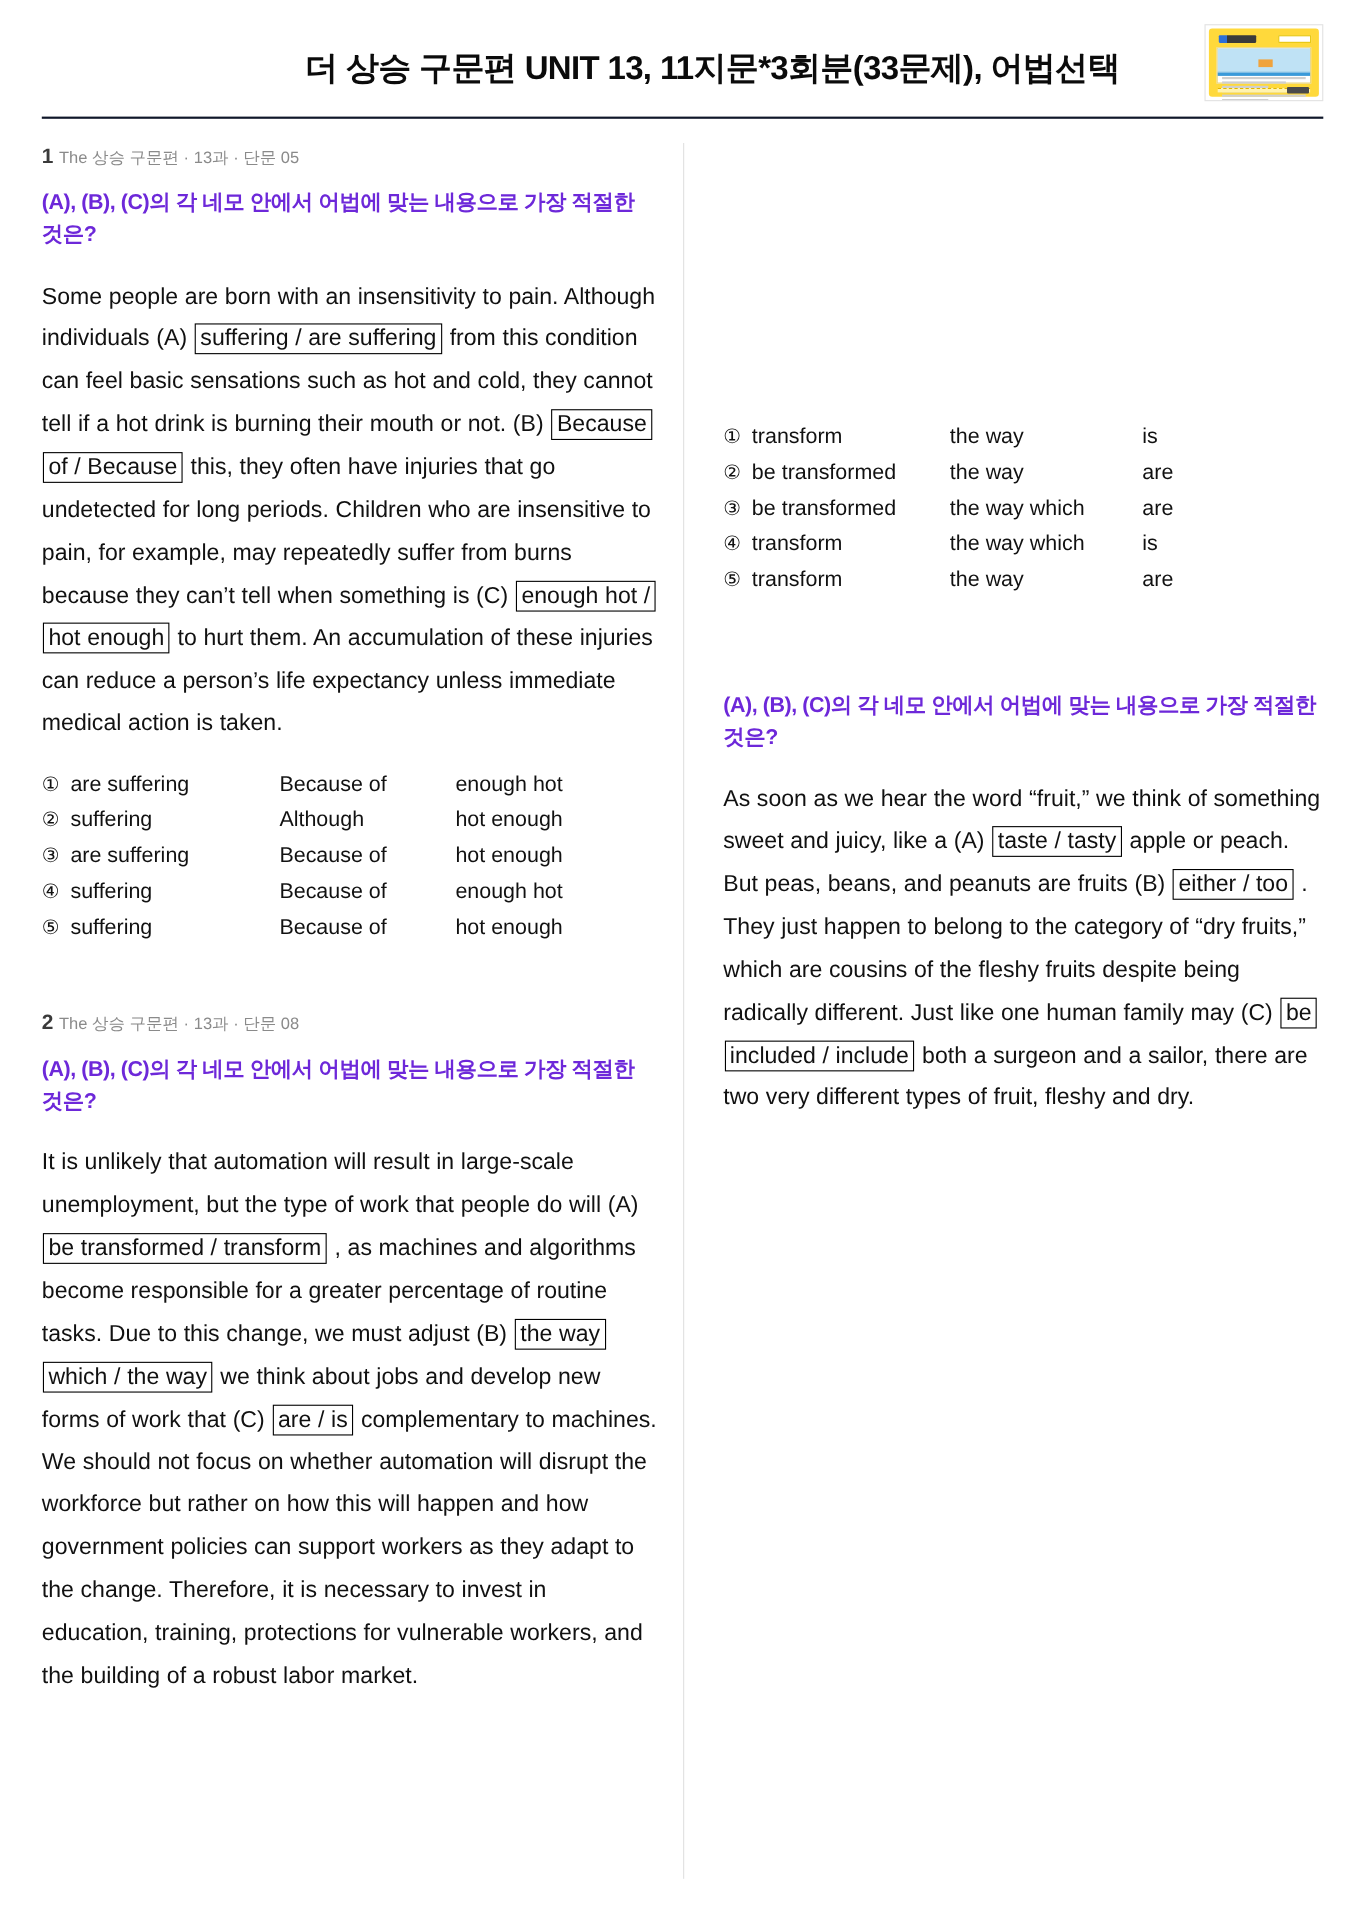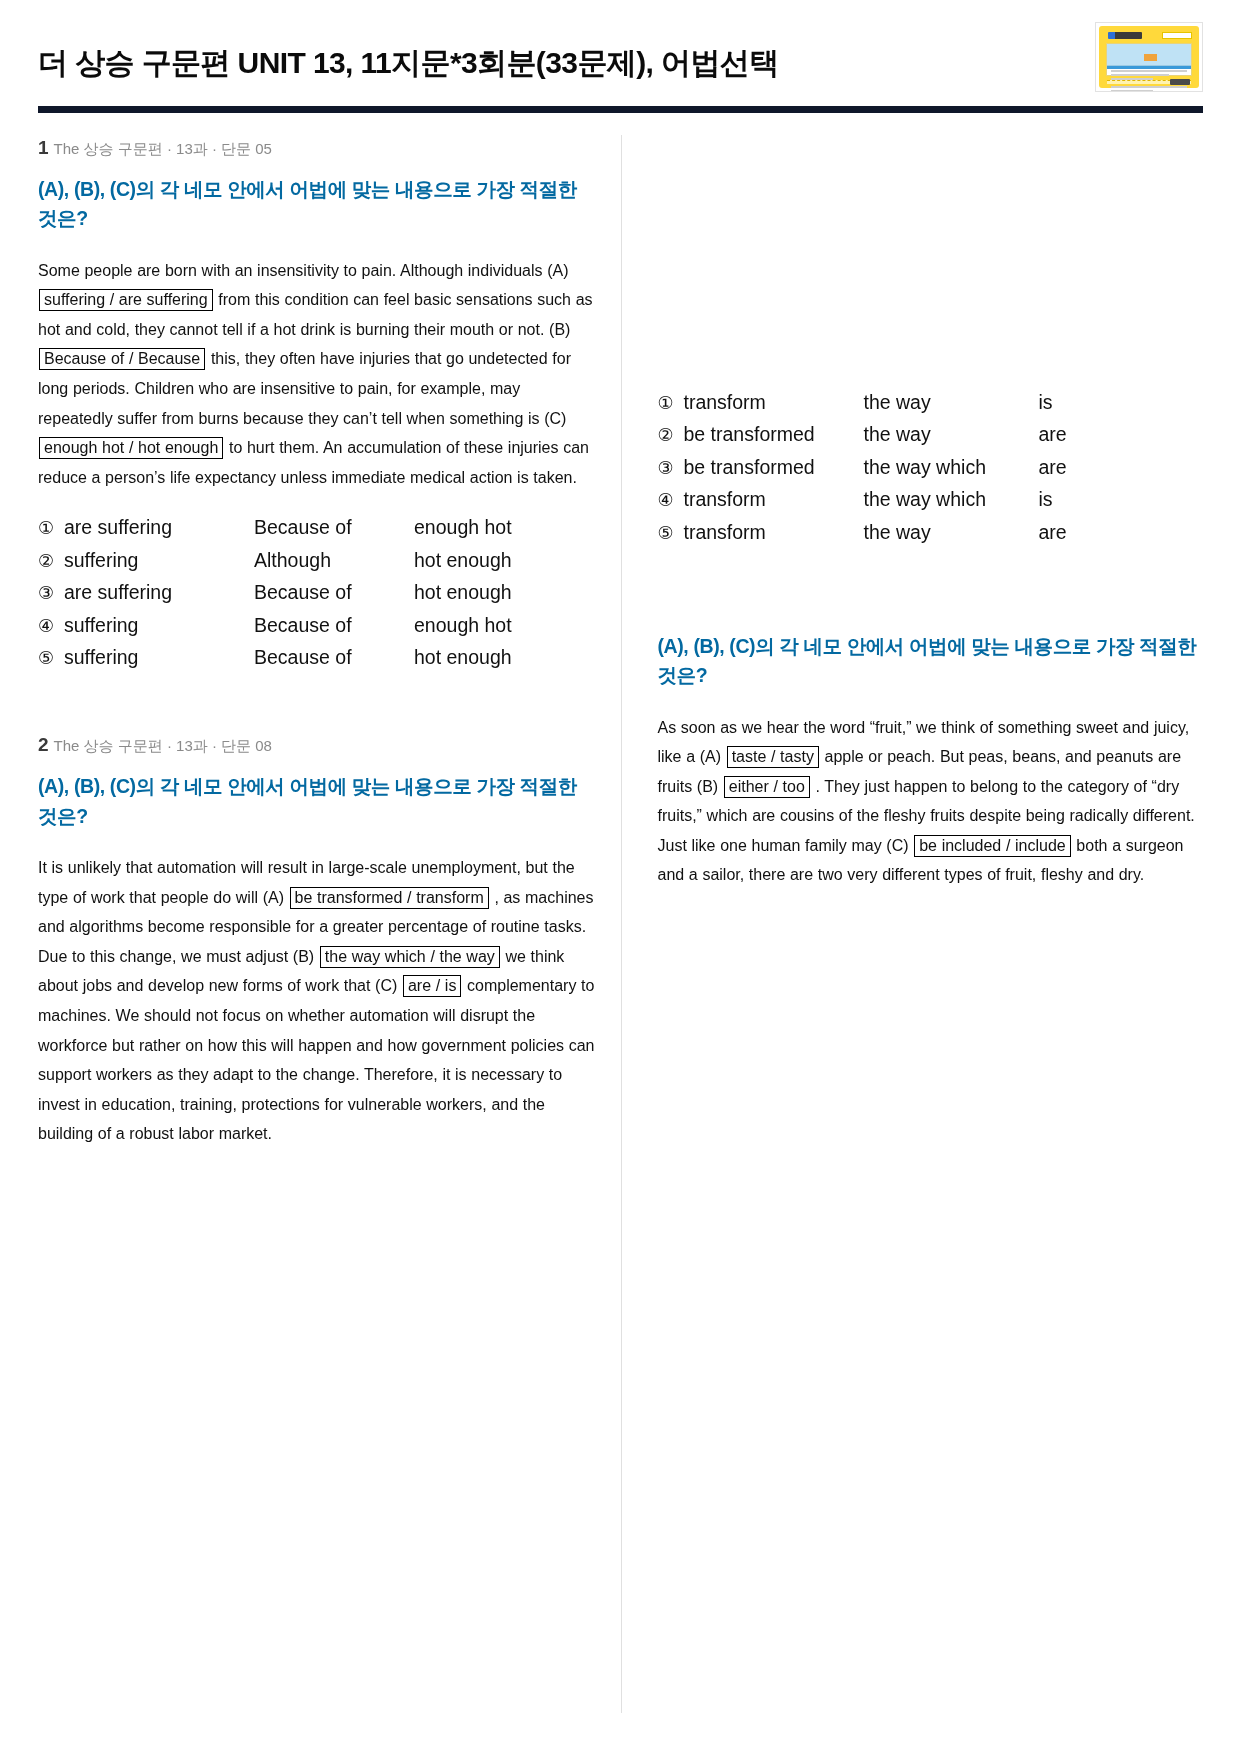--- a/index.html
+++ b/index.html
@@ -14,22 +14,23 @@
     -webkit-font-smoothing: antialiased;
   }
 
   .page { position: relative; width: 1241px; height: 1756px; padding: 0; }
 
   
   .doc-header {
     position: relative;
     margin: 0 38px;
     padding: 30px 0 24px 0;
-    border-bottom: 7px solid #0f172a;
+    border-bottom: 2px solid #0f172a;
     min-height: 98px;
+    text-align: right;
   }
   .doc-title {
     font-size: 30px;
     font-weight: bold;
     letter-spacing: -0.6px;
     line-height: 1.25;
     margin: 14px 0 0 0;
     max-width: 980px;
     color: #0b0b0b;
   }
@@ -119,24 +120,24 @@
     font-weight: bold;
     color: #3a3a3a;
     margin-right: 5px;
   }
   .q-prompt {
     font-size: 19.5px;
     font-weight: bold;
     line-height: 1.5;
     letter-spacing: -0.4px;
     margin: 0 0 22px 0;
-    color: #0369a1;
+    color: #6d28d9;
   }
   .passage {
-    font-size: 16px;
+    font-size: 21px;
     line-height: 1.85;
     color: #111111;
     margin: 0 0 26px 0;
     text-align: left;
     word-spacing: 0.2px;
   }
   .passage .boxed {
     border: 1.6px solid #000000;
     padding: 1px 4px 2px 4px;
     margin: 0 1px;

